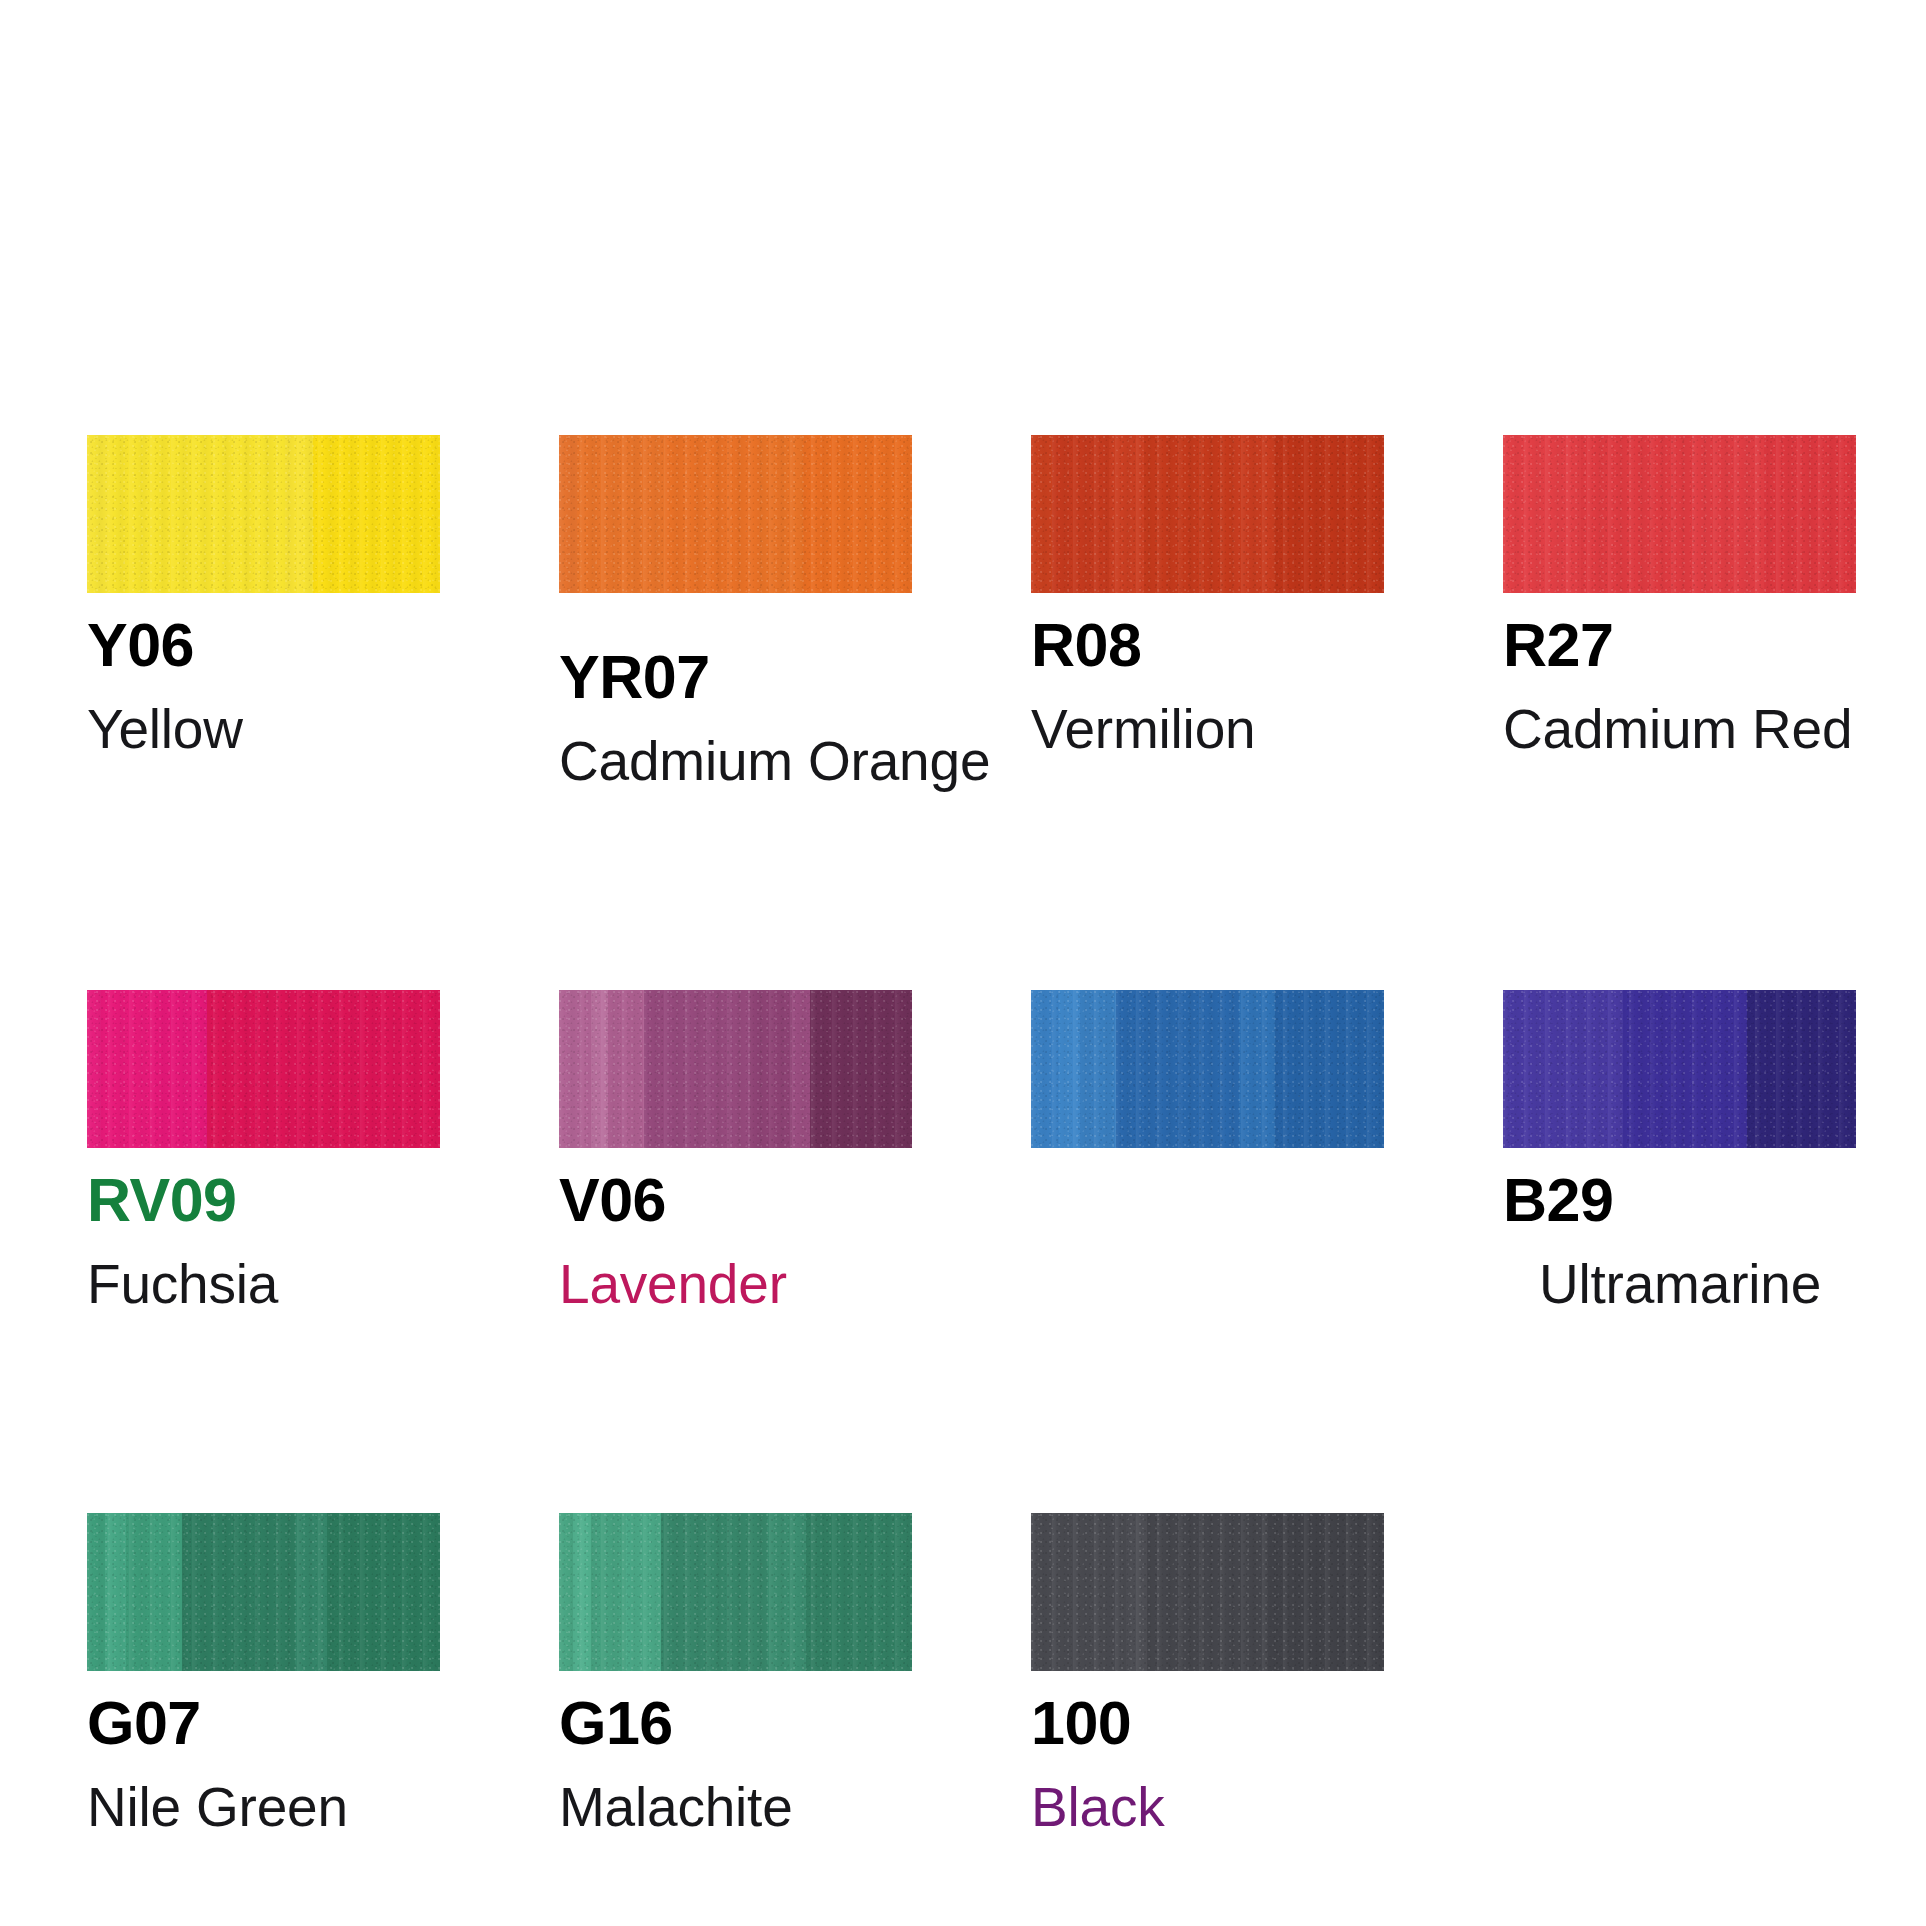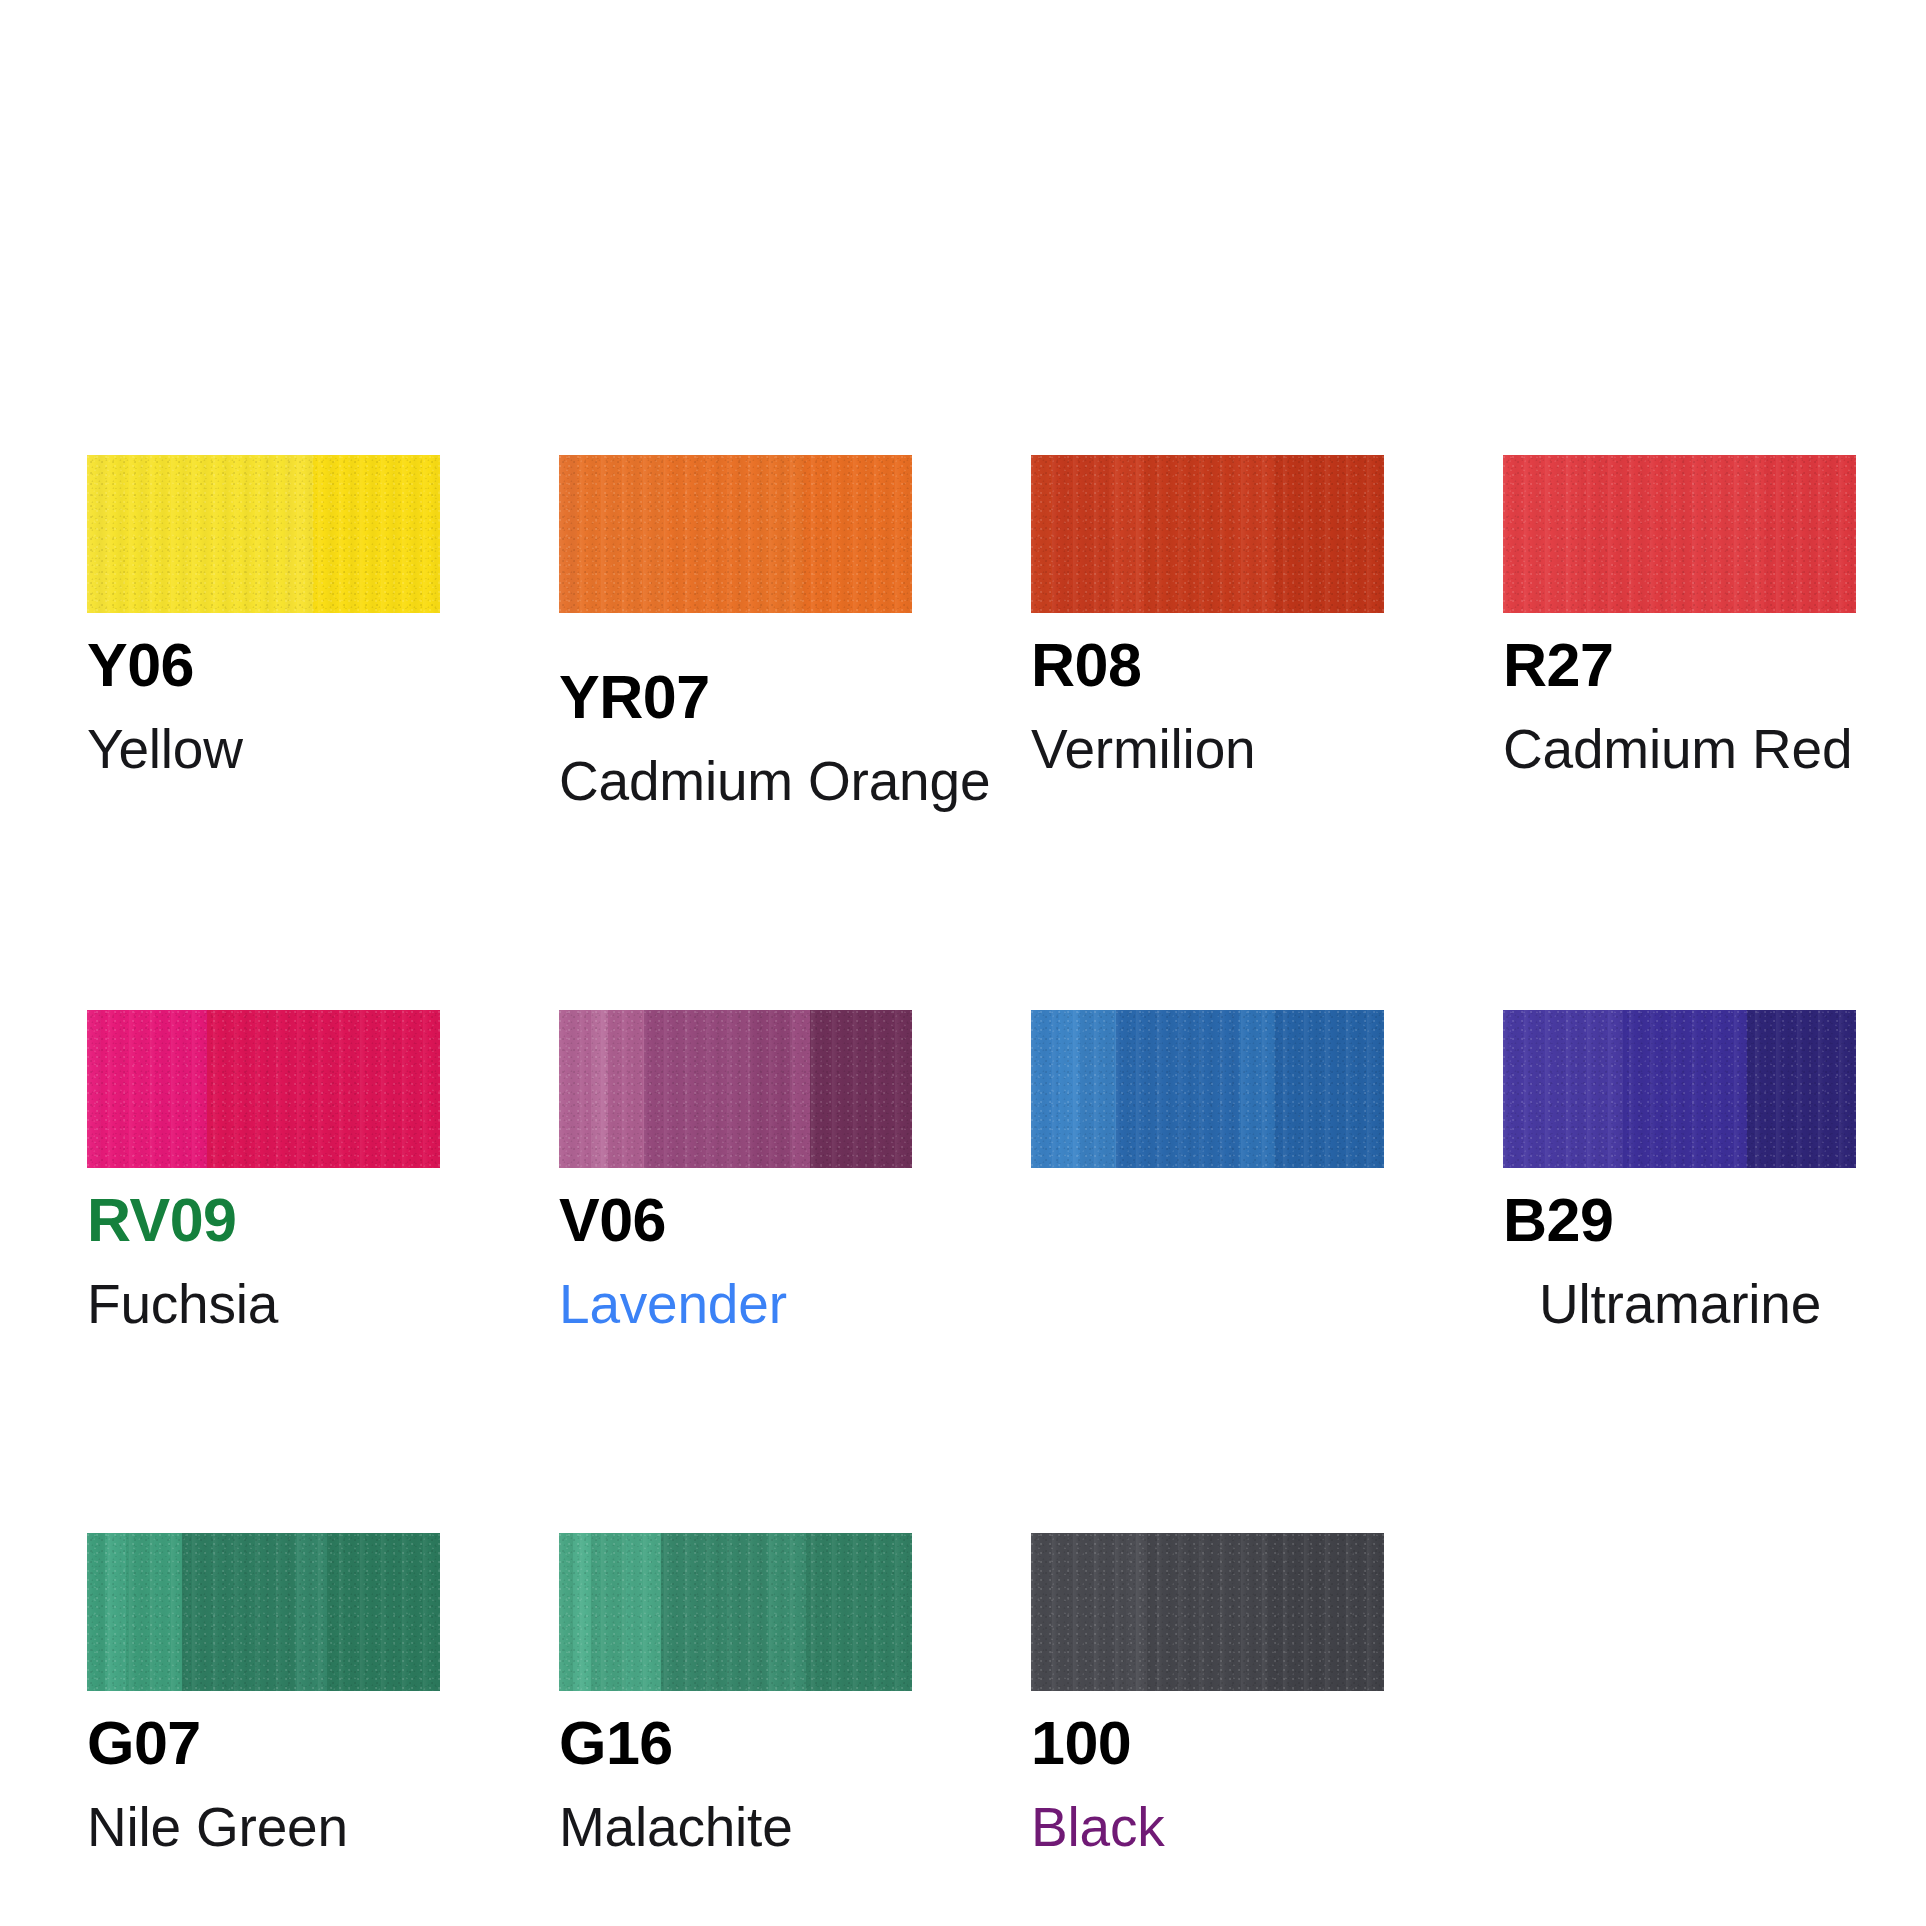--- a/index.html
+++ b/index.html
@@ -18,21 +18,21 @@
   #palette-sheet {
     position: relative;
     width: 1927px;
     height: 1927px;
     background: #ffffff;
   }
 
   #swatch-grid {
     position: absolute;
     left: 87px;
-    top: 455px;
+    top: 435px;
     width: 1752px;
     display: grid;
     grid-template-columns: repeat(4, 353px);
     grid-column-gap: 119px;
     grid-row-gap: 201px;
   }
 
   .swatch-card {
     width: 353px;
     position: relative;
@@ -195,21 +195,21 @@
           <div class="band" style="left: 14%; width: 10%; background: rgb(173, 95, 144);"></div>
           <div class="band" style="left: 24%; width: 30%; background: rgb(150, 74, 125);"></div>
           <div class="band" style="left: 54%; width: 12%; background: rgb(142, 67, 117);"></div>
           <div class="band" style="left: 66%; width: 5%; background: rgb(154, 77, 128);"></div>
           <div class="band" style="left: 71%; width: 29%; background: rgb(111, 48, 89);"></div>
           <div class="streaks"></div>
           <div class="grain"></div>
         </div>
         <div class="swatch-label">
           <div class="swatch-code" style="color: rgb(0, 0, 0);">V06</div>
-          <div class="swatch-name" style="color: #3b82f6;">Lavender</div>
+          <div class="swatch-name" style="color: #be185d;">Lavender</div>
         </div>
       </div>
       <div class="swatch-card">
         <div class="swatch-chip" style="background: rgb(44, 108, 176);">
           <div class="band" style="left: 0%; width: 8%; background: rgb(58, 128, 195);"></div>
           <div class="band" style="left: 8%; width: 6%; background: rgb(63, 135, 201);"></div>
           <div class="band" style="left: 14%; width: 10%; background: rgb(58, 127, 192);"></div>
           <div class="band" style="left: 24%; width: 35%; background: rgb(42, 104, 172);"></div>
           <div class="band" style="left: 59%; width: 10%; background: rgb(48, 115, 182);"></div>
           <div class="band" style="left: 69%; width: 31%; background: rgb(38, 99, 166);"></div>

